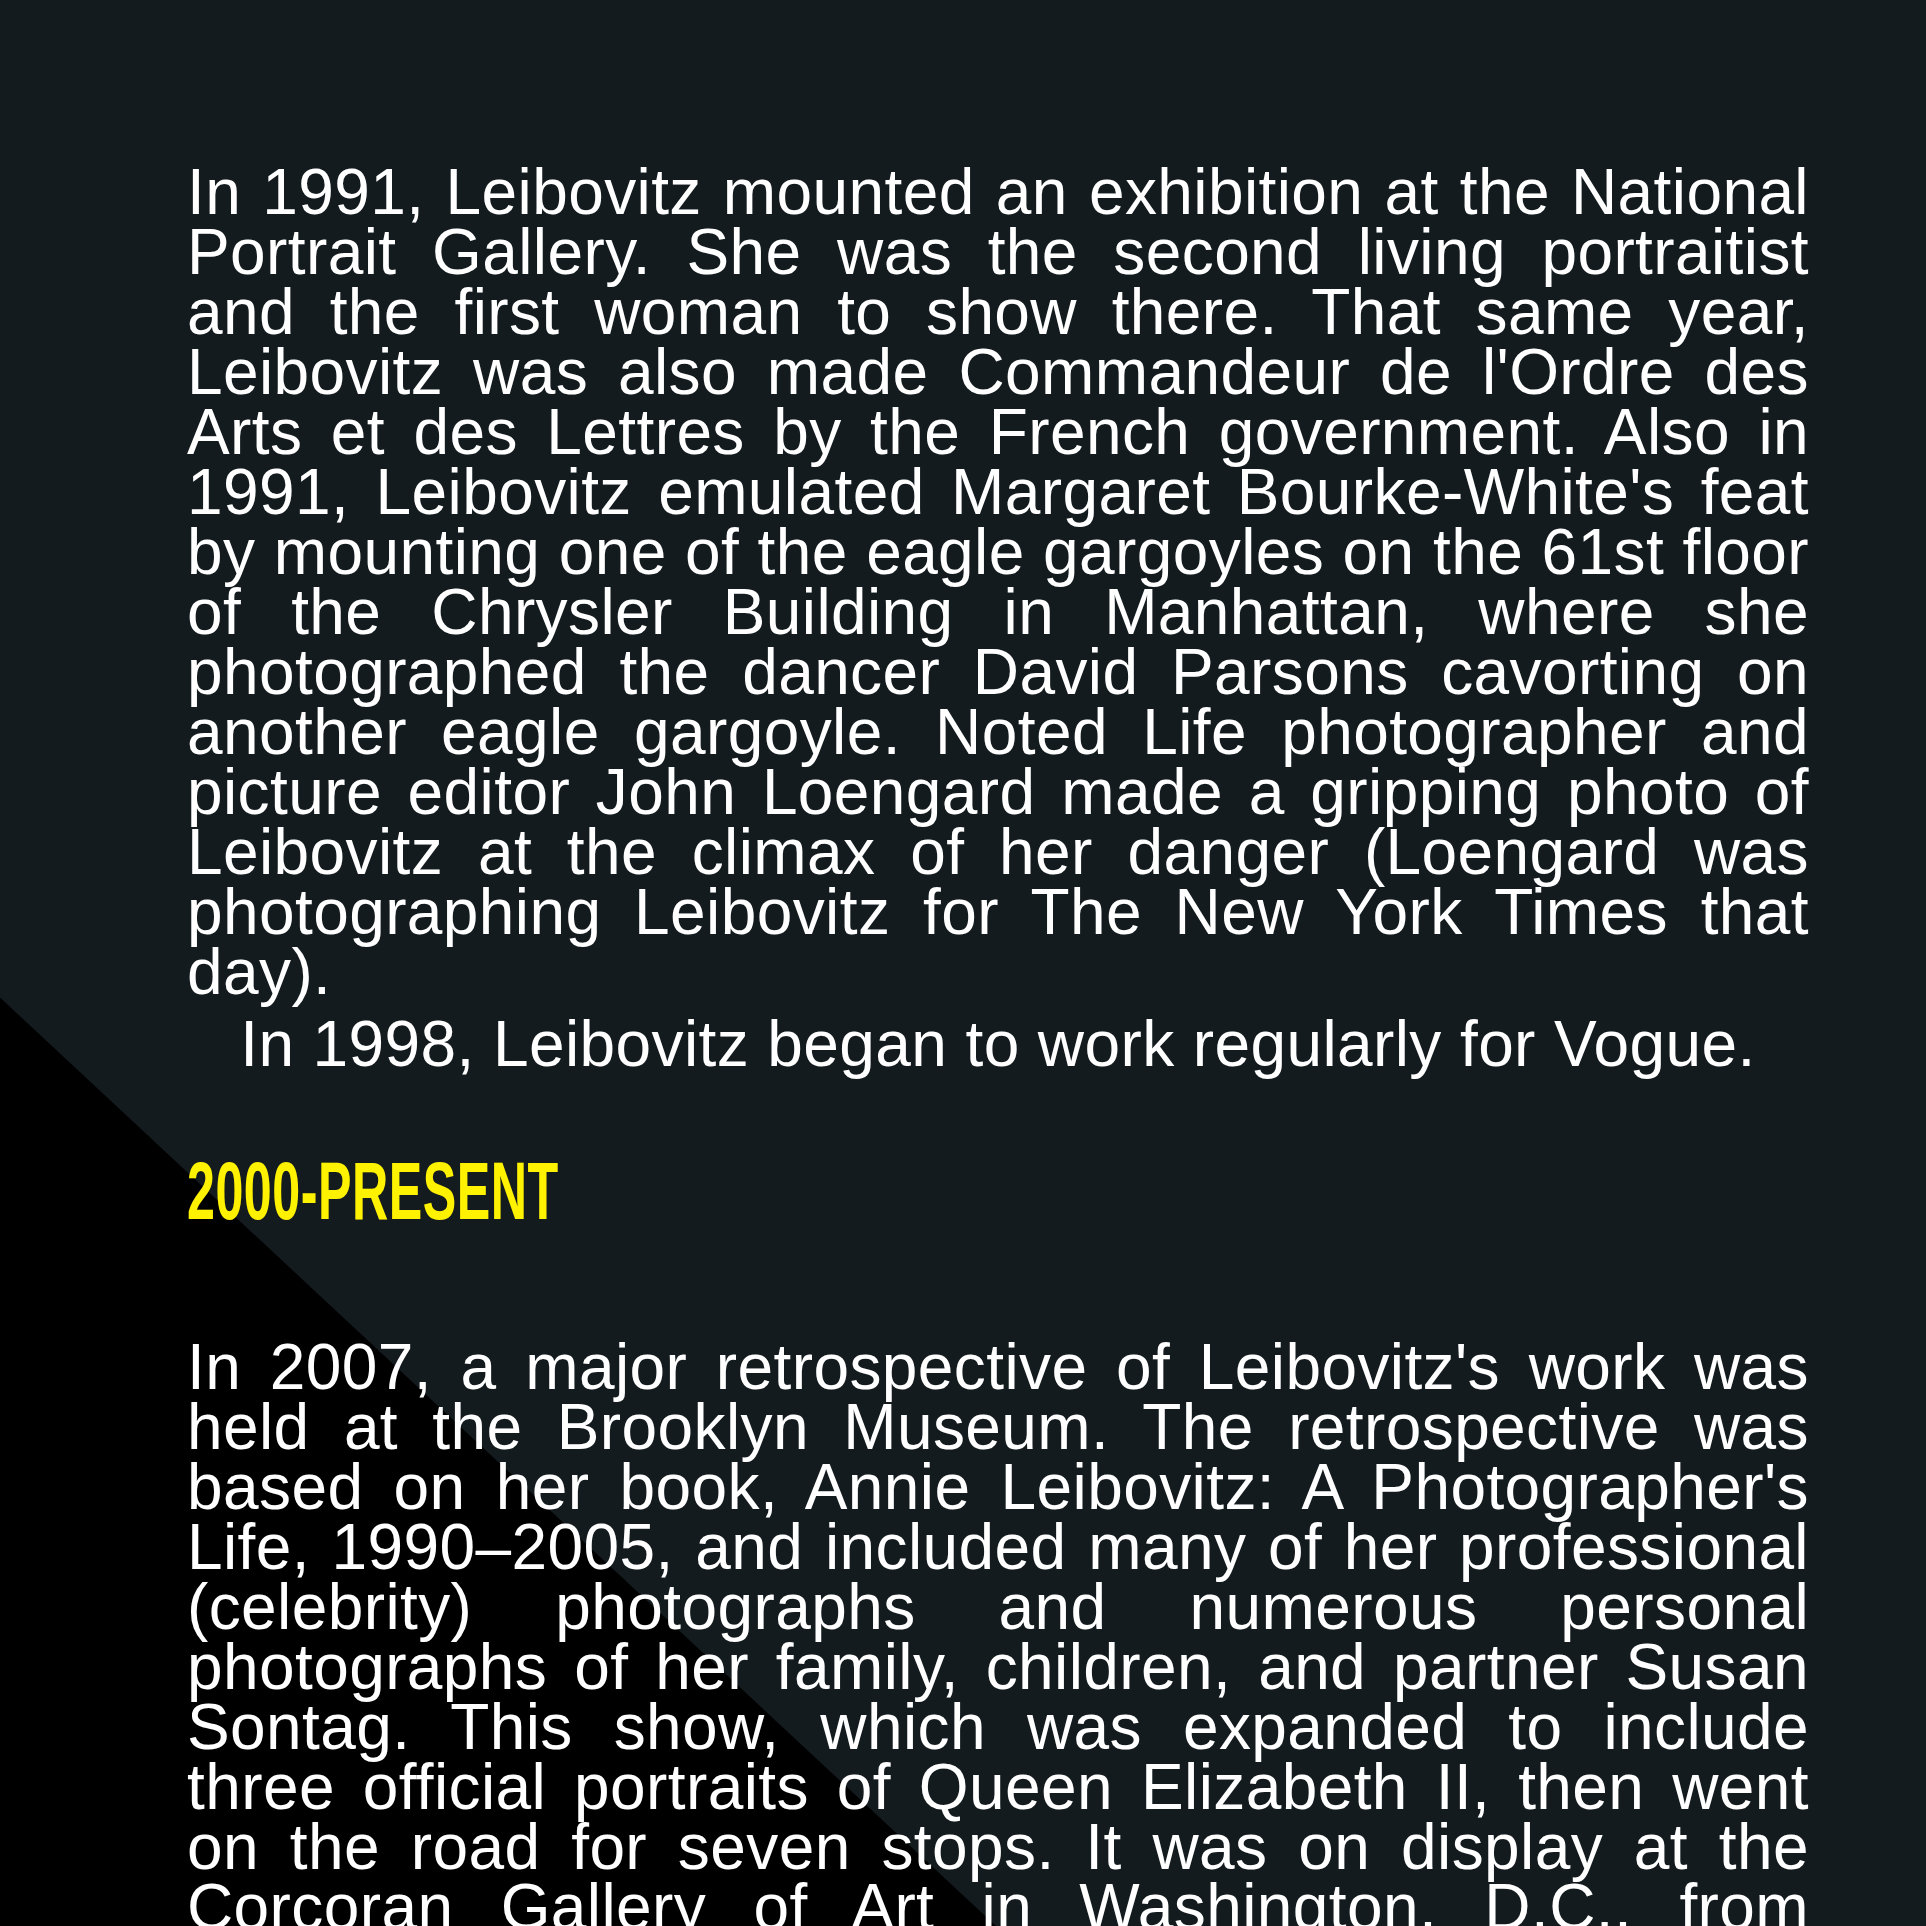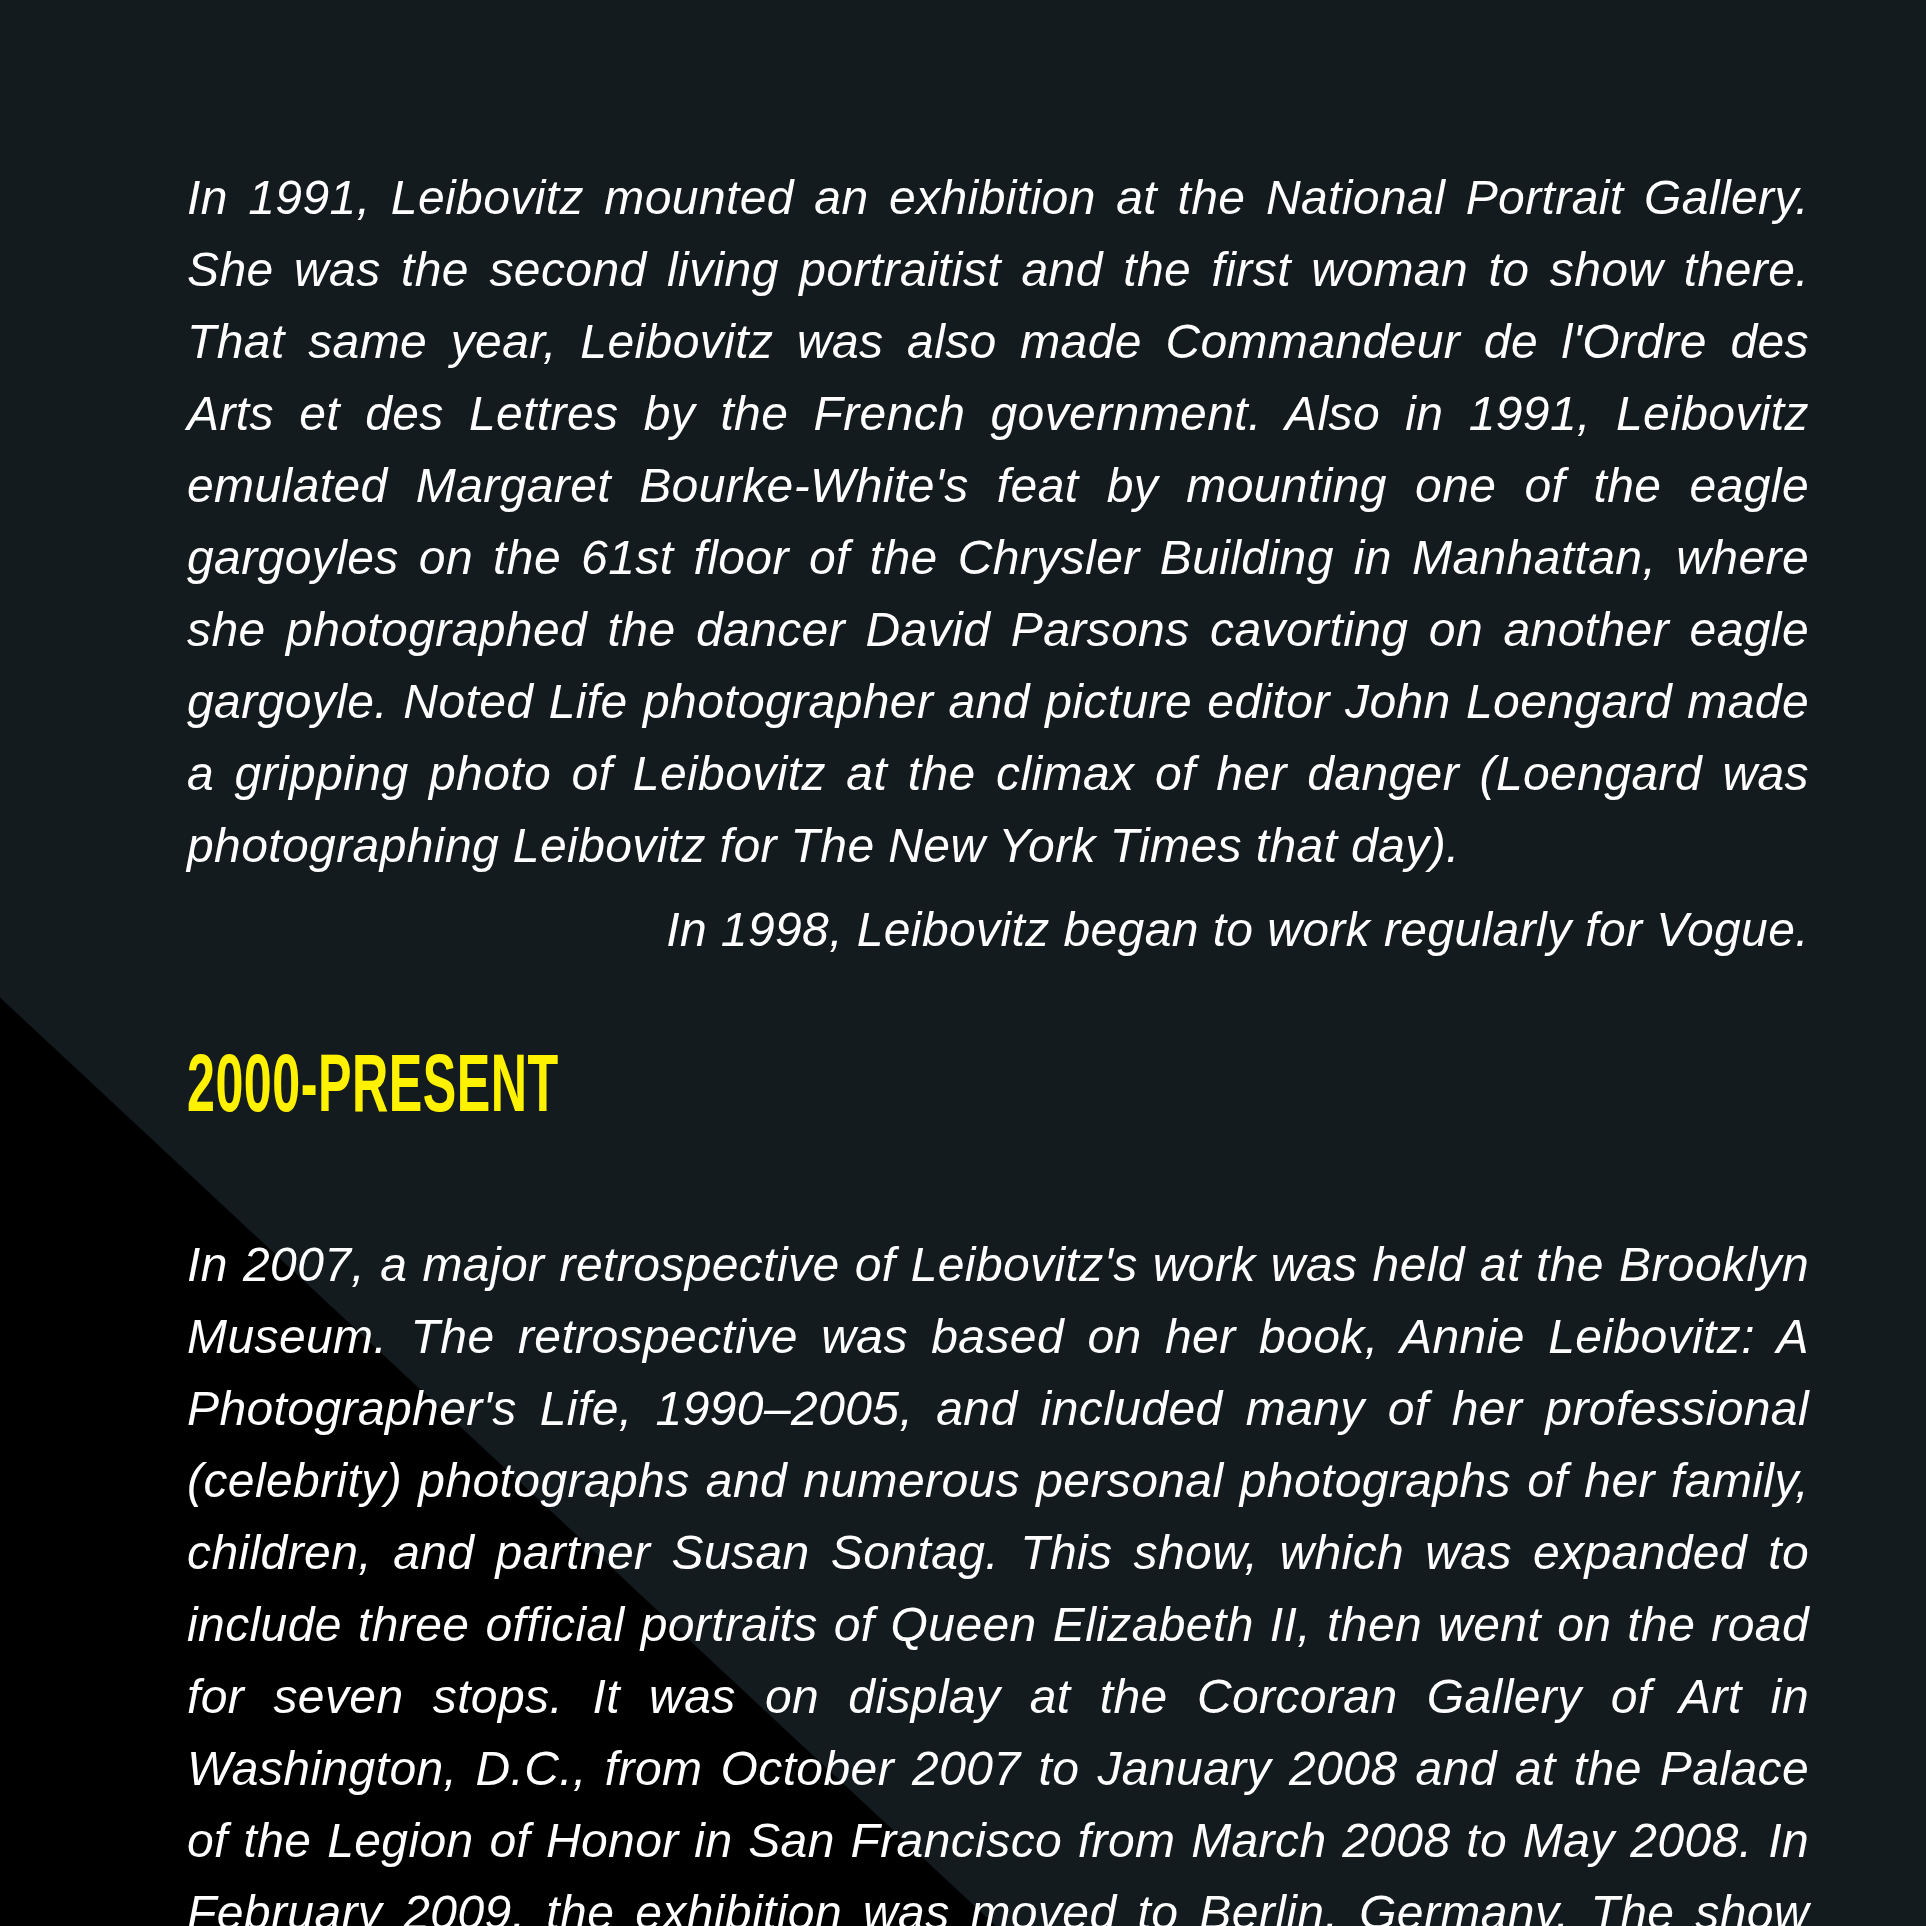--- a/index.html
+++ b/index.html
@@ -10,24 +10,24 @@
   }
   .bg-triangle {
     position: absolute; left: 0; top: 0; width: 1965px; height: 2542px;
     z-index: 0;
   }
   .page {
     position: absolute; left: 187px; top: 162px; width: 1622px; z-index: 1;
     color: #ffffff;
   }
   .para {
-    font-size: 48px; line-height: 72px; text-align: justify;
-    margin: 0 0 11.6px 0; letter-spacing: 0.4px; font-style: italic;
+    font-size: 64px; line-height: 60px; text-align: justify;
+    margin: 0 0 11.6px 0; letter-spacing: 0.4px;
   }
-  .para.single { text-align: right; }
+  .para.single { text-align: center; }
   .heading {
     font-family: "Liberation Sans", "DejaVu Sans", sans-serif;
     font-weight: 700; font-size: 81px; line-height: 92px;
     color: #fff200; transform: scaleX(0.62); transform-origin: left center;
     margin: 71px 0 100px 0; letter-spacing: 0.8px; white-space: nowrap;
   }
 </style>
 </head>
 <body>
 

